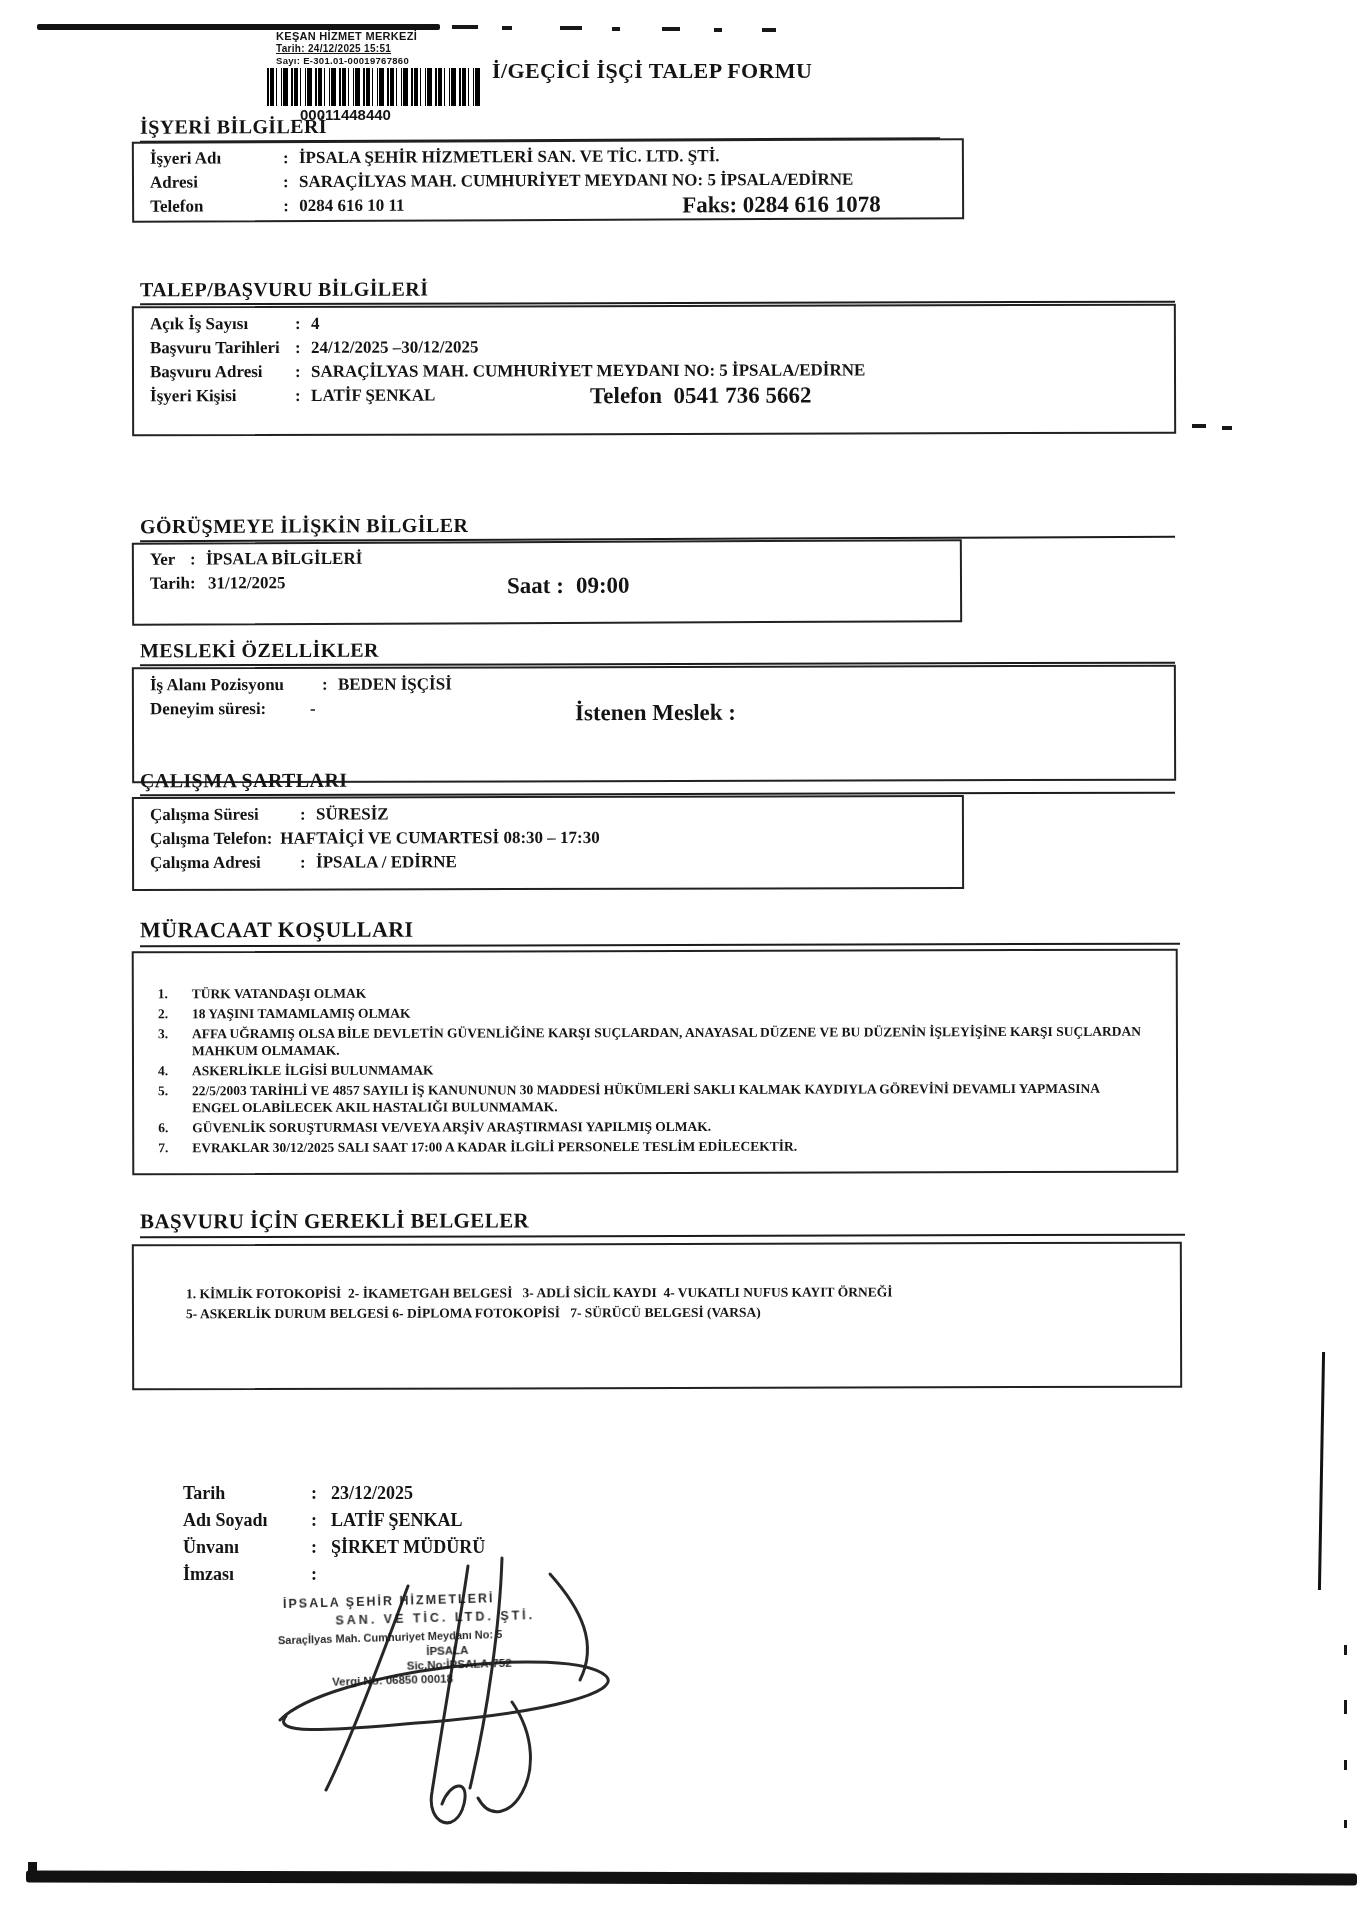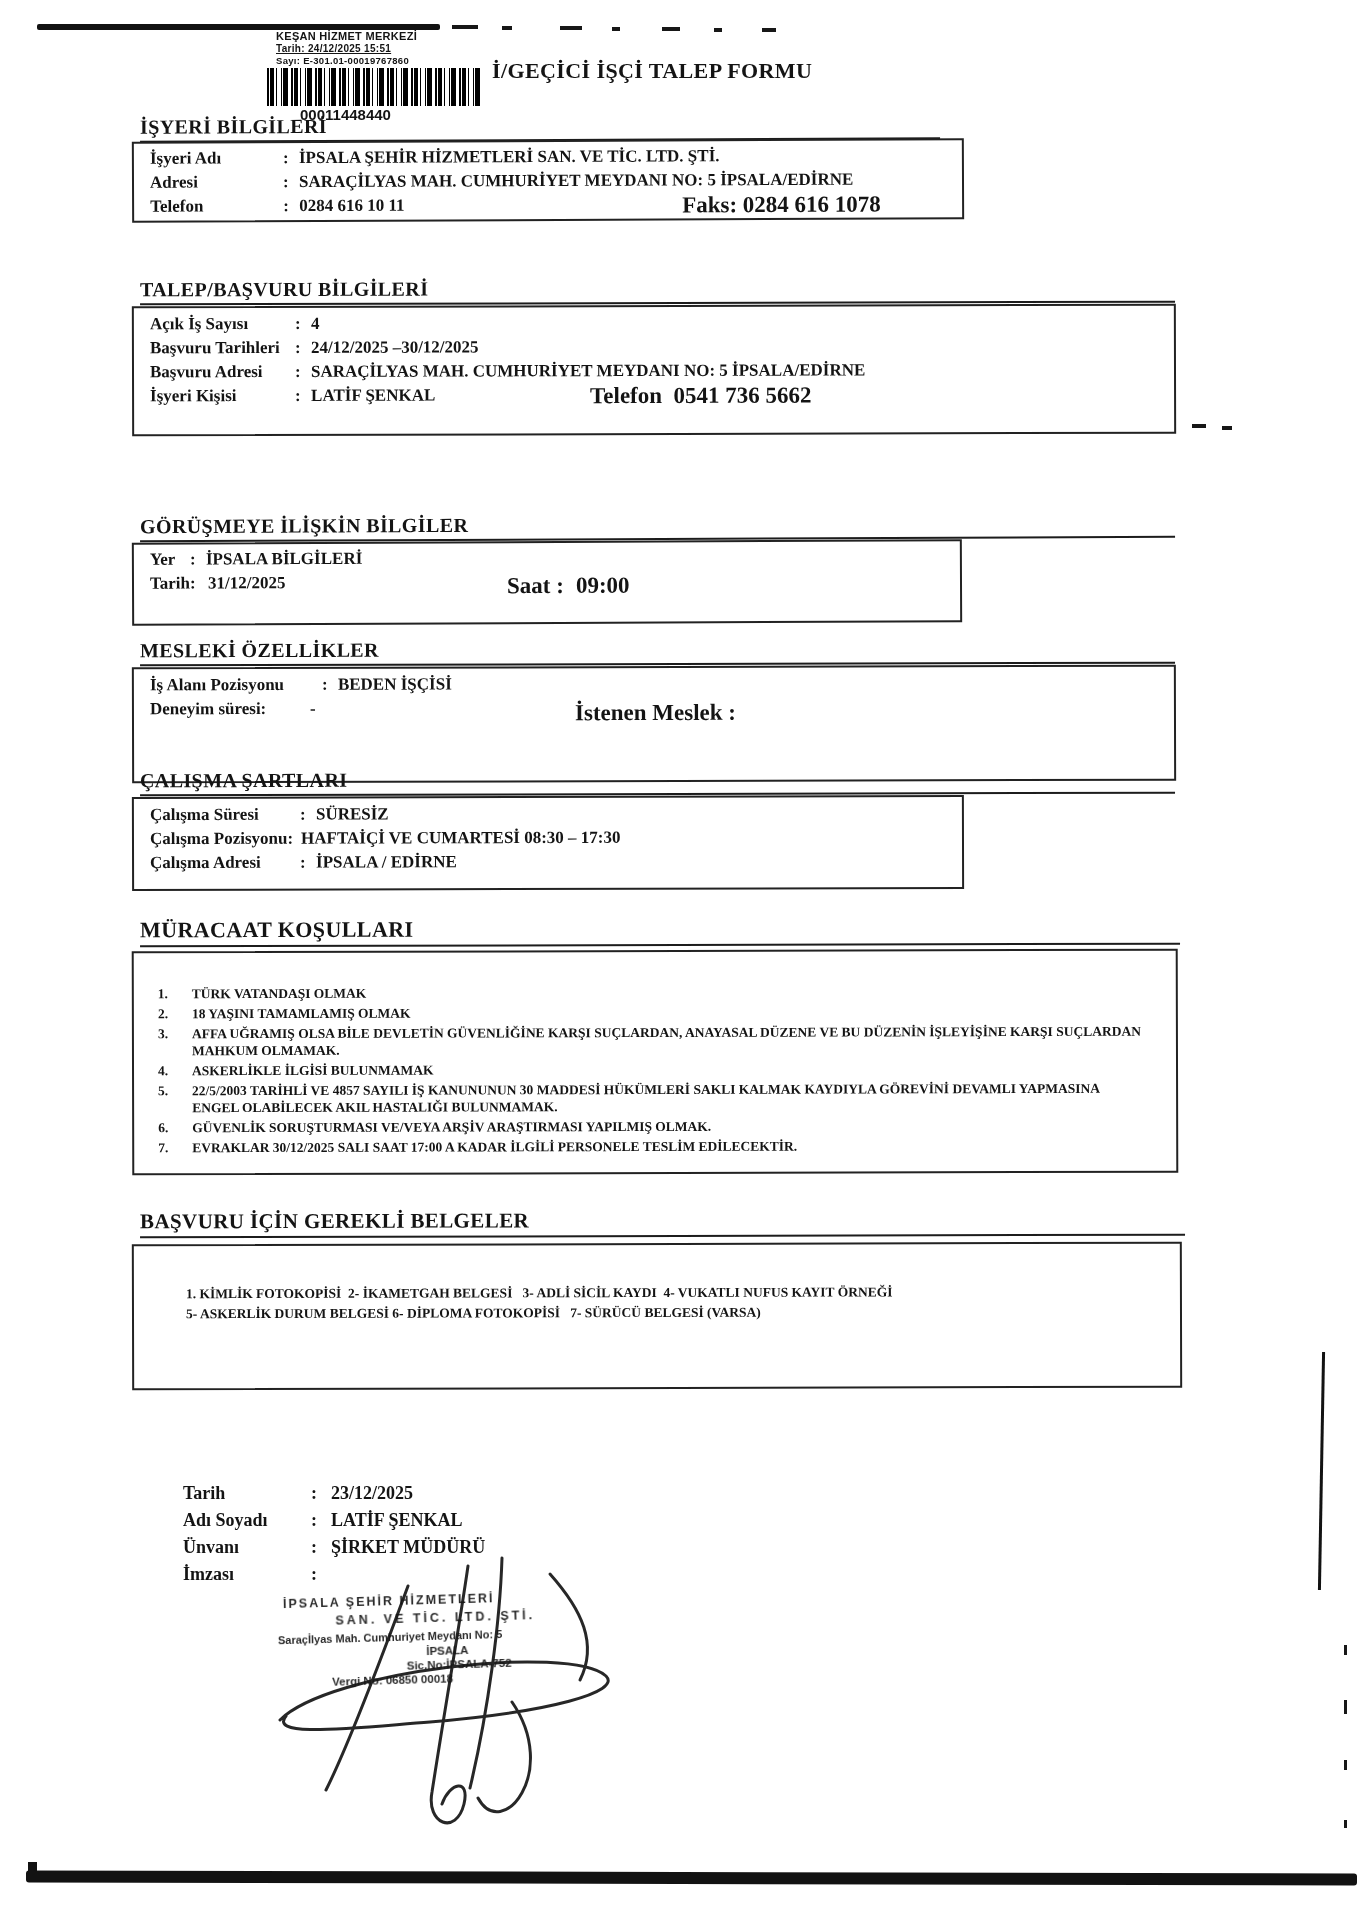--- a/index.html
+++ b/index.html
@@ -120,21 +120,21 @@
   </div>
   <div class="inline-extra" style="left:441px;top:7px;margin-top:25px;">İstenen Meslek :</div>
 </div>
 
 <div class="abs sec-head skew-s" style="left:140px;top:768px;width:1035px;"><span>ÇALIŞMA ŞARTLARI</span></div>
 <div class="abs box skew-s" style="left:132px;top:796px;width:828px;height:86px;padding-top:4px;">
   <div class="row" style="--lw:150px;">
     <span class="lbl">Çalışma Süresi</span><span class="sep">:</span><span class="val">SÜRESİZ</span>
   </div>
   <div class="row">
-    <span>Çalışma Pozisyonu:</span><span class="val" style="margin-left:8px;">HAFTAİÇİ VE CUMARTESİ 08:30 – 17:30</span>
+    <span>Çalışma Telefon:</span><span class="val" style="margin-left:8px;">HAFTAİÇİ VE CUMARTESİ 08:30 – 17:30</span>
   </div>
   <div class="row" style="--lw:150px;">
     <span class="lbl">Çalışma Adresi</span><span class="sep">:</span><span class="val">İPSALA / EDİRNE</span>
   </div>
 </div>
 
 <div class="abs sec-head skew-s" style="left:140px;top:916px;width:1040px;font-size:22px;"><span>MÜRACAAT KOŞULLARI</span></div>
 <div class="abs box skew-s" style="left:132px;top:950px;width:1046px;height:224px;padding:32px 0 0 24px;box-sizing:border-box;">
   <div class="li">
       <span class="num">1.</span>

